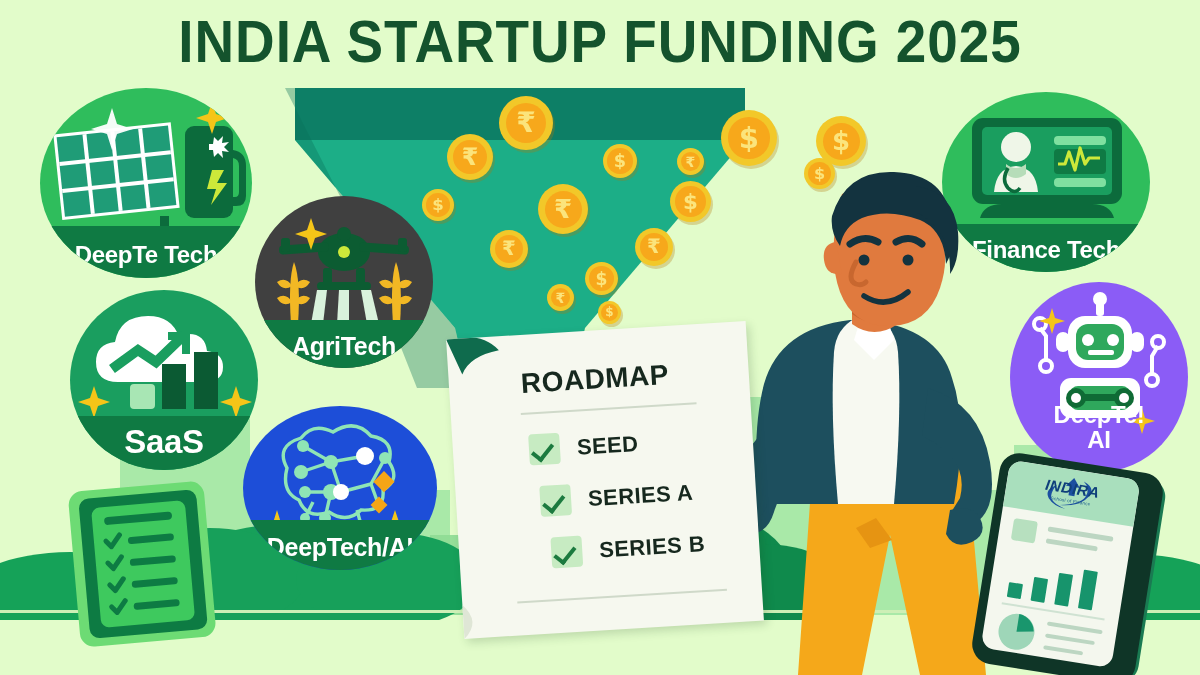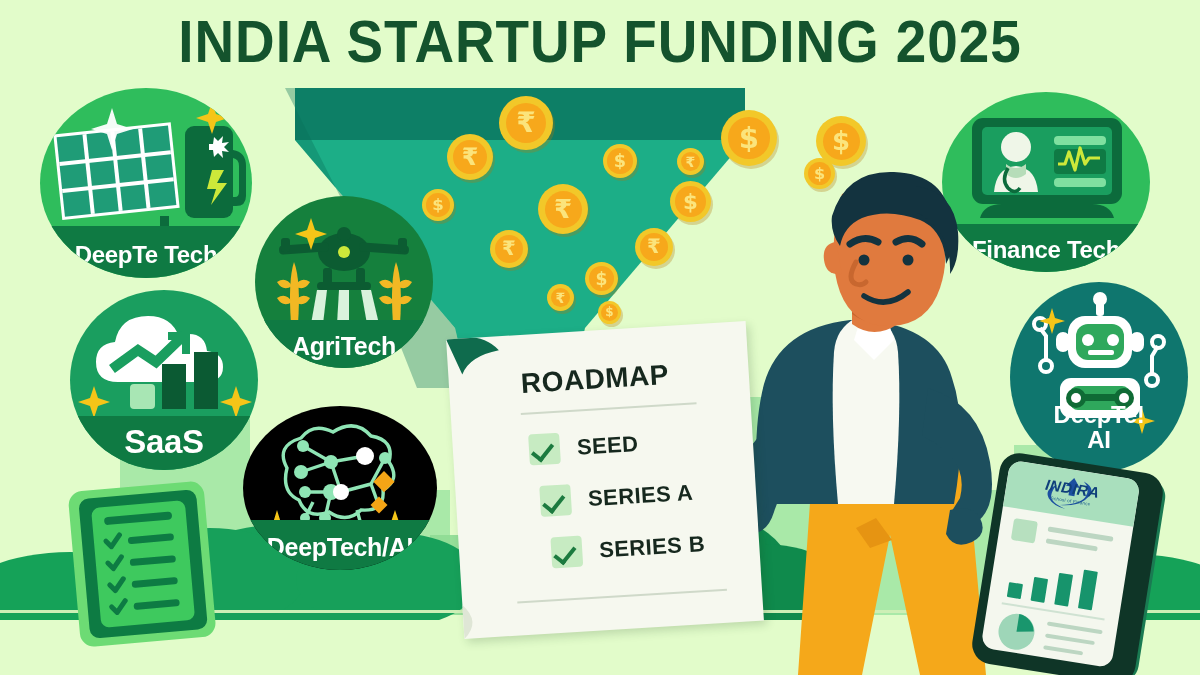--- a/index.html
+++ b/index.html
@@ -237,21 +237,21 @@
       <rect x="60" y="94" width="25" height="25" rx="4" fill="#a8e6b4"></rect>
       <rect x="92" y="74" width="24" height="45" fill="#0b5a33"></rect>
       <rect x="124" y="62" width="24" height="57" fill="#0b5a33"></rect>
       <path d="M24 96 l4 12 l12 4 l-12 4 l-4 12 l-4 -12 l-12 -4 l12 -4 z" fill="#f5c518"></path>
       <path d="M166 96 l4 12 l12 4 l-12 4 l-4 12 l-4 -12 l-12 -4 l12 -4 z" fill="#f5c518"></path>
     </svg>
     <div class="band" style="height:54px;"></div>
     <div class="lbl" style="font-size:33px;bottom:10px;">SaaS</div>
   </div>
 
-  <div class="badge" style="left:255px;top:196px;width:178px;height:172px;background:#15803d;">
+  <div class="badge" style="left:255px;top:196px;width:178px;height:172px;background:#404040;">
     <svg viewBox="0 0 178 172" width="178" height="172">
       <g fill="#d9f2dc">
         <polygon points="62,94 72,94 68,128 56,128"></polygon>
         <polygon points="84,94 94,94 94,128 82,128"></polygon>
         <polygon points="106,94 116,94 124,128 112,128"></polygon>
       </g>
       <g fill="#0c5c32">
         <ellipse cx="89" cy="56" rx="26" ry="19"></ellipse>
         <rect x="24" y="48" width="50" height="9" rx="4" transform="rotate(-4 49 52)"></rect>
         <rect x="104" y="48" width="50" height="9" rx="4" transform="rotate(4 129 52)"></rect>
@@ -274,21 +274,21 @@
           <path d="M124 102 q9 -6 15 4 q-9 6 -15 -4 z"></path>
         <path d="M157 86 q-9 -6 -15 4 q9 6 15 -4 z"></path>
           <path d="M157 102 q-9 -6 -15 4 q9 6 15 -4 z"></path>
       </g>
       <path d="M56 22 l4 12 l12 4 l-12 4 l-4 12 l-4 -12 l-12 -4 l12 -4 z" fill="#f5c518"></path>
     </svg>
     <div class="band" style="height:48px;"></div>
     <div class="lbl" style="font-size:25px;bottom:9px;">AgriTech</div>
   </div>
 
-  <div class="badge" style="left:243px;top:406px;width:194px;height:164px;background:#000000;">
+  <div class="badge" style="left:243px;top:406px;width:194px;height:164px;background:#1d4ed8;">
     <svg viewBox="0 0 194 164" width="194" height="164">
       <g stroke="#8fe5b5" stroke-width="3.4" fill="none">
         <path d="M44 62 q-12 -22 14 -30 q12 -16 32 -6 q22 -14 38 4 q24 4 18 26 q12 18 -6 28 q2 22 -22 20 q-14 14 -32 2 q-22 8 -30 -12 q-18 -8 -12 -32 z"></path>
         <path d="M60 40 l28 16 l34 -6 M58 66 l30 -10 M88 56 l10 30 M98 86 l30 -8 M62 86 l26 0 M88 86 l-6 26 M128 78 l14 -26 M128 78 l8 22 M114 104 l6 22 M70 96 l-8 16"></path>
       </g>
       <g fill="#8fe5b5">
         <circle cx="60" cy="40" r="6"></circle>
           <circle cx="58" cy="66" r="7"></circle>
         <circle cx="88" cy="56" r="7"></circle>
           <circle cx="62" cy="86" r="6"></circle>
@@ -324,21 +324,21 @@
       <rect x="112" y="44" width="52" height="9" rx="4" fill="#7fe0a0"></rect>
       <rect x="112" y="86" width="52" height="9" rx="4" fill="#7fe0a0"></rect>
       <rect x="112" y="57" width="52" height="25" rx="4" fill="#0f7a44"></rect>
       <path d="M116 72 l7 0 l4 -12 l6 18 l5 -22 l5 16 l4 -6 l11 0" stroke="#cde83a" stroke-width="3.2" fill="none" stroke-linejoin="round"></path>
       <path d="M60 112 h90 q18 0 22 14 h-134 q4 -14 22 -14 z" fill="#0c6b3c"></path>
     </svg>
     <div class="band" style="height:48px;"></div>
     <div class="lbl" style="font-size:24px;bottom:10px;">Finance Tech</div>
   </div>
 
-  <div class="badge" style="left:1010px;top:282px;width:178px;height:190px;background:#0f766e;">
+  <div class="badge" style="left:1010px;top:282px;width:178px;height:190px;background:#8b5cf6;">
     <svg viewBox="0 0 178 190" width="178" height="190">
       <g fill="#ffffff">
         <rect x="58" y="34" width="64" height="52" rx="17"></rect>
         <rect x="46" y="50" width="14" height="20" rx="7"></rect>
         <rect x="120" y="50" width="14" height="20" rx="7"></rect>
         <rect x="86" y="20" width="8" height="14" rx="3"></rect>
         <circle cx="90" cy="17" r="7"></circle>
         <rect x="50" y="96" width="80" height="40" rx="11"></rect>
       </g>
       <g fill="#2fa85c">

